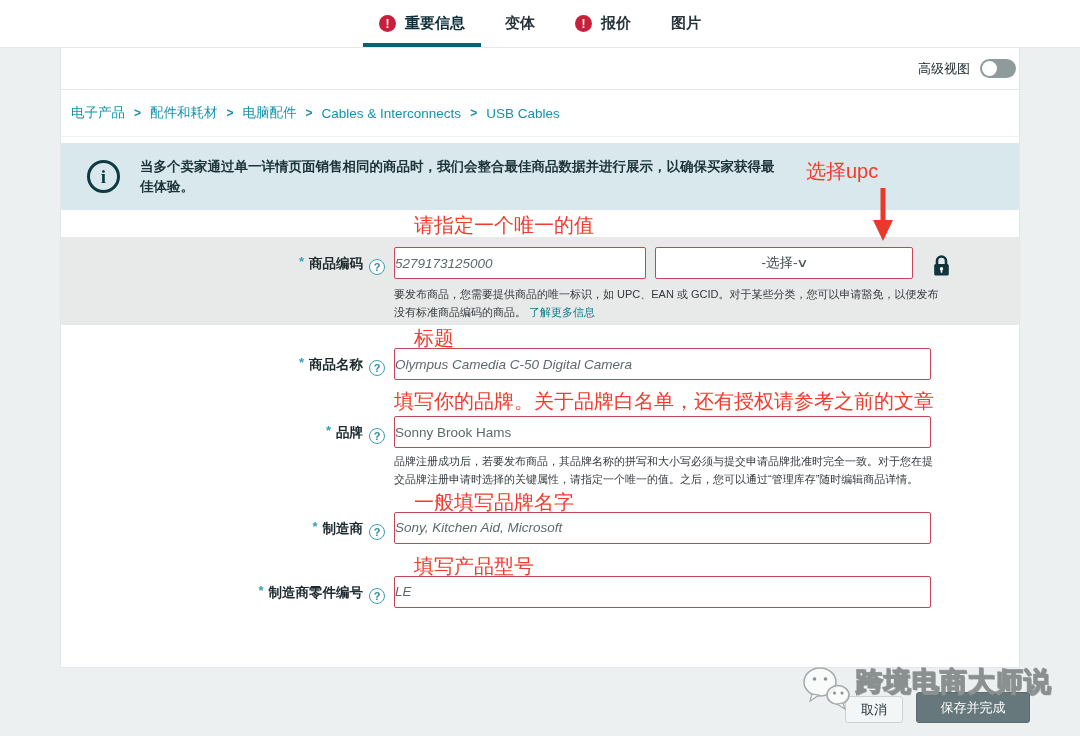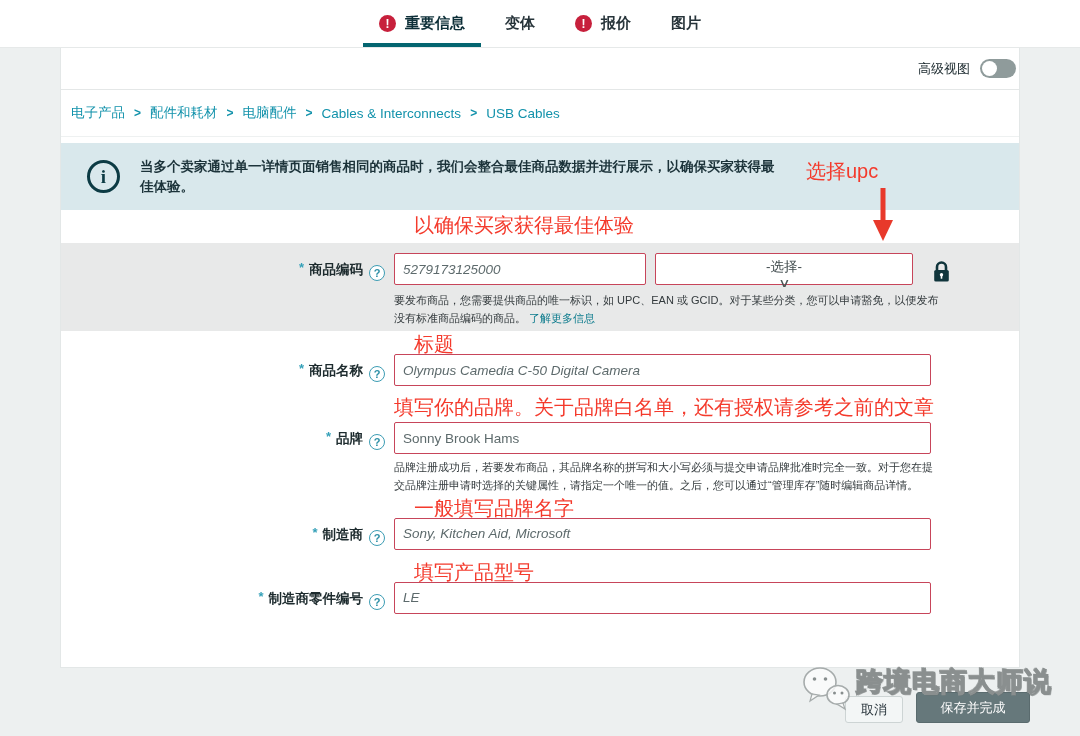--- a/index.html
+++ b/index.html
@@ -39,37 +39,37 @@
   .banner-text { margin-left:20px; font-size:13.5px; font-weight:700; color:#1c333a; width:640px; line-height:1.45; }
 
   
   .note { color:#f43a2c; font-size:20px; font-weight:500; line-height:20px; white-space:nowrap; }
   .note-upc-top { position:absolute; left:806px; top:161px; }
   .arrow-down { position:absolute; left:872px; top:188px; }
   .note-fill-upc { margin:5px 0 2px 353px; height:20px; }
   .note-inline { margin-left:353px; }
 
   
-  .gray-block { margin-top:8px; background:#e8e9e9; padding:10px 0 4px 0; }
+  .gray-block { margin-top:2px; background:#e8e9e9; padding:10px 0 4px 0; }
   .form-row { display:flex; align-items:flex-start; }
   .label-col { width:333px; text-align:right; padding-right:9px; line-height:30px; white-space:nowrap; }
   .req { color:#35a0b8; font-size:13px; font-weight:700; margin-right:5px; vertical-align:2px; }
   .lbl { font-size:13.5px; font-weight:700; color:#1d2b2e; }
   .help-icon { display:inline-flex; width:16px; height:16px; border-radius:50%; border:1.5px solid #3d9db4;
                color:#2d8fa6; font-size:11px; font-weight:700; align-items:center; justify-content:center;
                margin-left:6px; vertical-align:-3px; cursor:pointer; background:#fff; }
   .field-col { display:flex; align-items:center; }
-  .tb { height:32px; border:1px solid #c7455a; border-radius:2px; background:#fff; padding:0 8px;
+  .tb { height:32px; border:1px solid #c7455a; border-radius:2px; background:#fff; padding:0 0;
         font-size:13.5px; color:#5d6a6c; font-style:italic; font-family:"Liberation Sans","DejaVu Sans",sans-serif; outline:none; }
   .tb.upright { font-style:normal; }
   .tb-short { width:252px; }
   .tb-long { width:537px; }
   .select-box { width:258px; height:32px; border:1px solid #c7455a; border-radius:2px; background:#fff;
-                margin-left:9px; display:flex; align-items:center; justify-content:space-between;
-                padding:4px 10px; font-size:13.5px; color:#3f4a4c; cursor:pointer;flex-direction:column; }
+                margin-left:9px; display:flex; align-items:center; justify-content:center;
+                padding:4px 10px; font-size:13.5px; color:#3f4a4c; cursor:pointer; }
   .chev { color:#4a5555; font-size:12px; transform:scaleX(1.4); }
   .lock { margin-left:19px; margin-top:5px; }
   .helper { margin:6px 0 0 333px; width:545px; font-size:11px; color:#333a3d; line-height:18px; }
   .helper a { color:#0a7a8c; text-decoration:none; cursor:pointer; }
   .helper-3l { margin-top:5px; line-height:17.8px; width:543px; }
   .mt3 { margin-top:3px; } .mt5 { margin-top:5px; } .mt11 { margin-top:11px; } .mt12 { margin-top:12px; }
 
   
   .btn-cancel { position:absolute; left:845px; top:696px; width:58px; height:27px; background:#f3f6f6;
                 border:1px solid #cdd4d4; border-radius:3px; font-size:13px; color:#27333a; cursor:pointer;
@@ -125,21 +125,21 @@
       <a>Cables &amp; Interconnects</a>
       <span class="crumb-sep">&gt;</span>
       <a>USB Cables</a>
     </div>
 
     <div class="banner">
       <div class="info-icon">i</div>
       <div class="banner-text">当多个卖家通过单一详情页面销售相同的商品时，我们会整合最佳商品数据并进行展示，以确保买家获得最佳体验。</div>
     </div>
 
-    <div class="note note-fill-upc">以确保买家获得最佳体验</div>
+    <div class="note note-fill-upc">请指定一个唯一的值</div>
 
     <div class="gray-block">
       <div class="form-row">
         <div class="label-col">
           <span class="req">*</span><span class="lbl">商品编码</span><span class="help-icon">?</span>
         </div>
         <div class="field-col">
           <input class="tb tb-short" type="text" value="5279173125000" style="">
           <div class="select-box">
             <span>-选择-</span>

